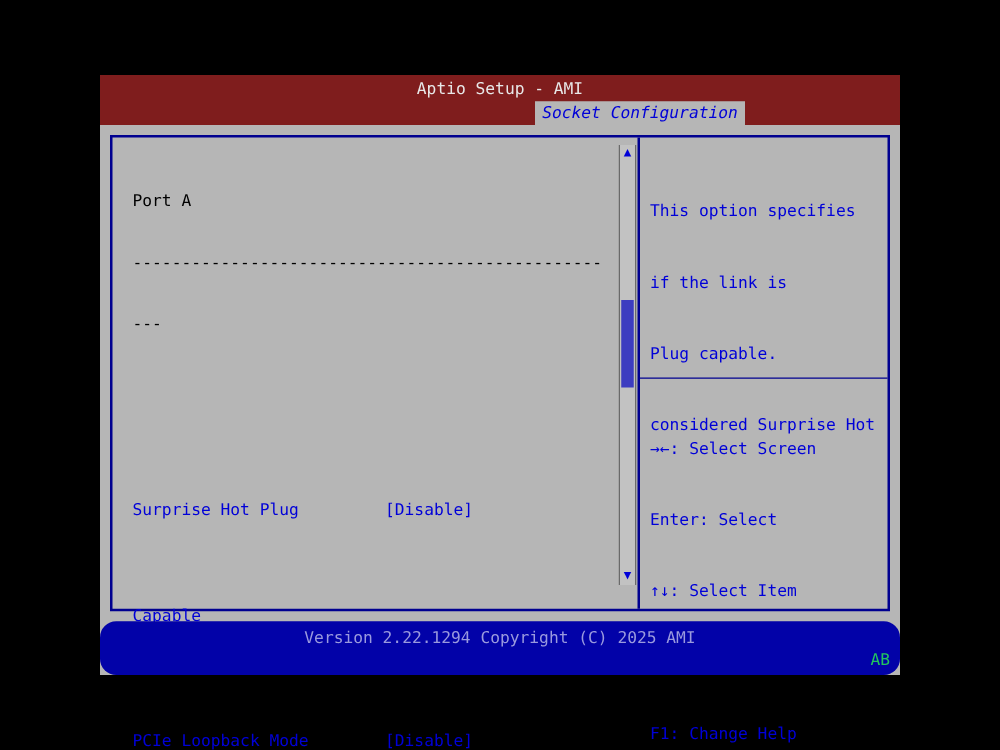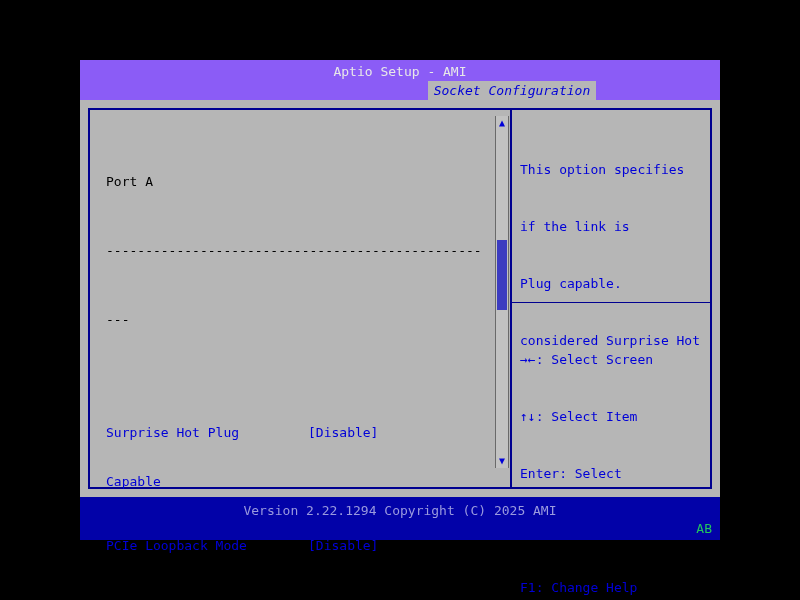--- a/index.html
+++ b/index.html
@@ -12,21 +12,21 @@
     font-size:13px;
   }
   #screen {
     position:absolute; left:80px; top:60px;
     width:640px; height:480px;
     background:#b6b6b6;
   }
   
   .header {
     position:absolute; top:0; left:0; width:640px; height:40px;
-    background:#8b5cf6;
+    background:#7f1d1d;
   }
   .title {
     position:absolute; top:4px; left:0; width:100%;
     text-align:center; color:#e8e8e8; line-height:16px;
   }
   .tab {
     position:absolute; left:348px; bottom:0;
     width:168px; height:19px;
     background:#b6b6b6; color:#0000d8;
     text-align:center; line-height:19px;
@@ -49,22 +49,22 @@
     width:420px;
     border-right:2px solid #000090;
   }
   .left-content {
     position:absolute; left:16px; top:12px; right:24px;
     white-space:pre; overflow:hidden;
   }
   .row { display:flex; height:19px; line-height:19px; white-space:pre; }
   .lbl { flex:0 0 202px; width:202px; overflow:hidden; }
   .val { flex:1 1 auto; overflow:hidden; }
-  .opt  { color:#0000d8; }
-  .plain{ color:#000000; height:19px; line-height:19px;margin-top:20px; }
+  .opt  { color:#0000d8;margin-top:36px; }
+  .plain{ color:#000000; height:19px; line-height:19px; }
   .spacer { height:19px; }
   
   .scrollbar {
     position:absolute; right:1px; top:6px;
     width:14px; height:352px;
     background:#c2c2c2;
     border-left:1px solid #6a6a6a;
     border-right:1px solid #6a6a6a;
     box-sizing:border-box;
   }
@@ -94,20 +94,21 @@
   }
   .legend {
     position:absolute; left:8px; top:202px; right:2px;
     color:#0000d8; line-height:19px; white-space:pre;
   }
   .legend div { height:19px; overflow:hidden; }
   
   .footer {
     position:absolute; bottom:0; left:0; width:640px; height:43px;
     background:#0202a8;
+    border-radius:13px;
   }
   .version {
     position:absolute; top:6px; left:0; width:100%;
     text-align:center; color:#9a9ade; line-height:15px;
   }
   .corner {
     position:absolute; right:8px; bottom:4px;
     color:#22c55e; line-height:14px;
   }
 </style>
@@ -180,22 +181,22 @@
           <div>This option specifies</div>
           <div>if the link is</div>
           <div>Plug capable.</div>
           <div>considered Surprise Hot</div>
         </div>
 
         <div class="hr-divider"></div>
 
         <div class="legend">
           <div>→←: Select Screen</div>
+          <div>Enter: Select</div>
           <div>↑↓: Select Item</div>
-          <div>Enter: Select</div>
           <div>+/-: Change Opt.</div>
           <div>F1: Change Help</div>
           
           
           
           
         </div>
       </div>
 
     </div>

